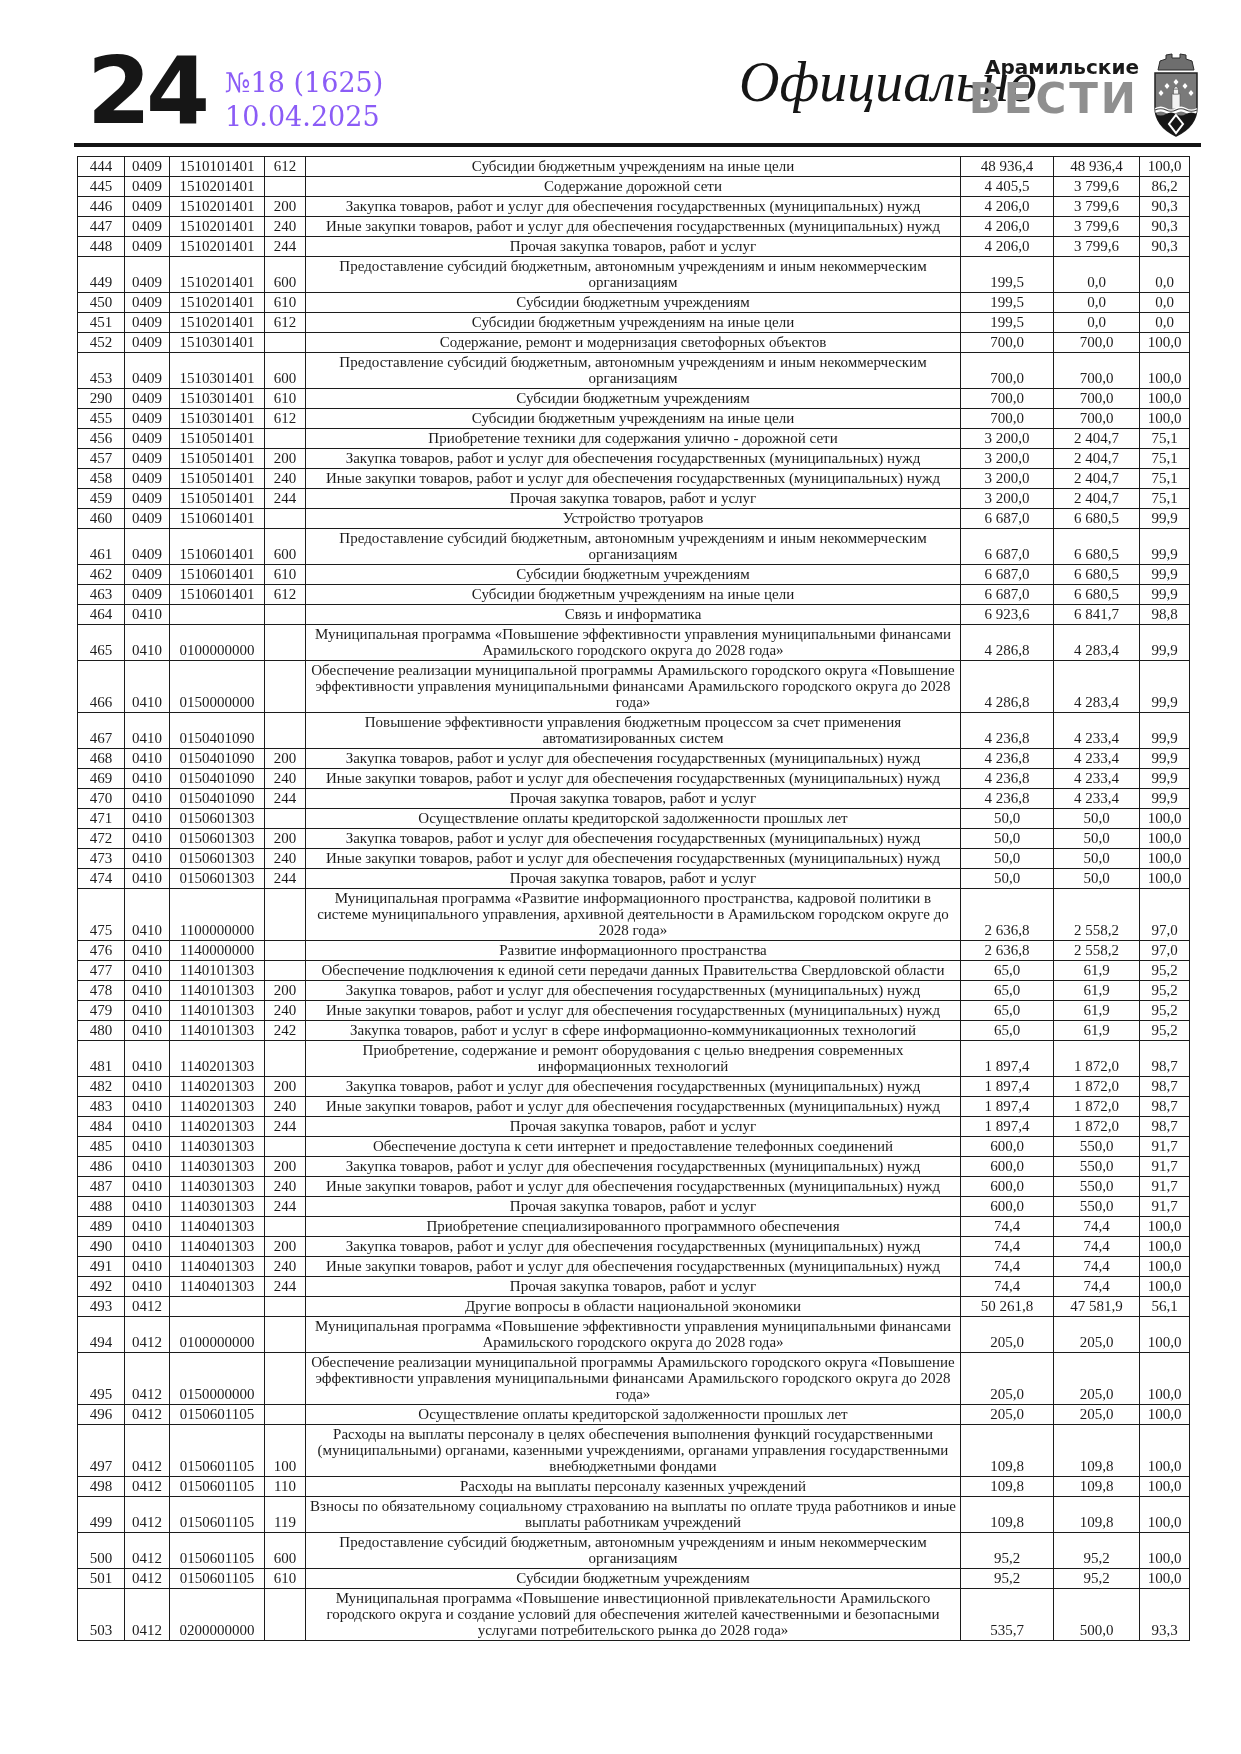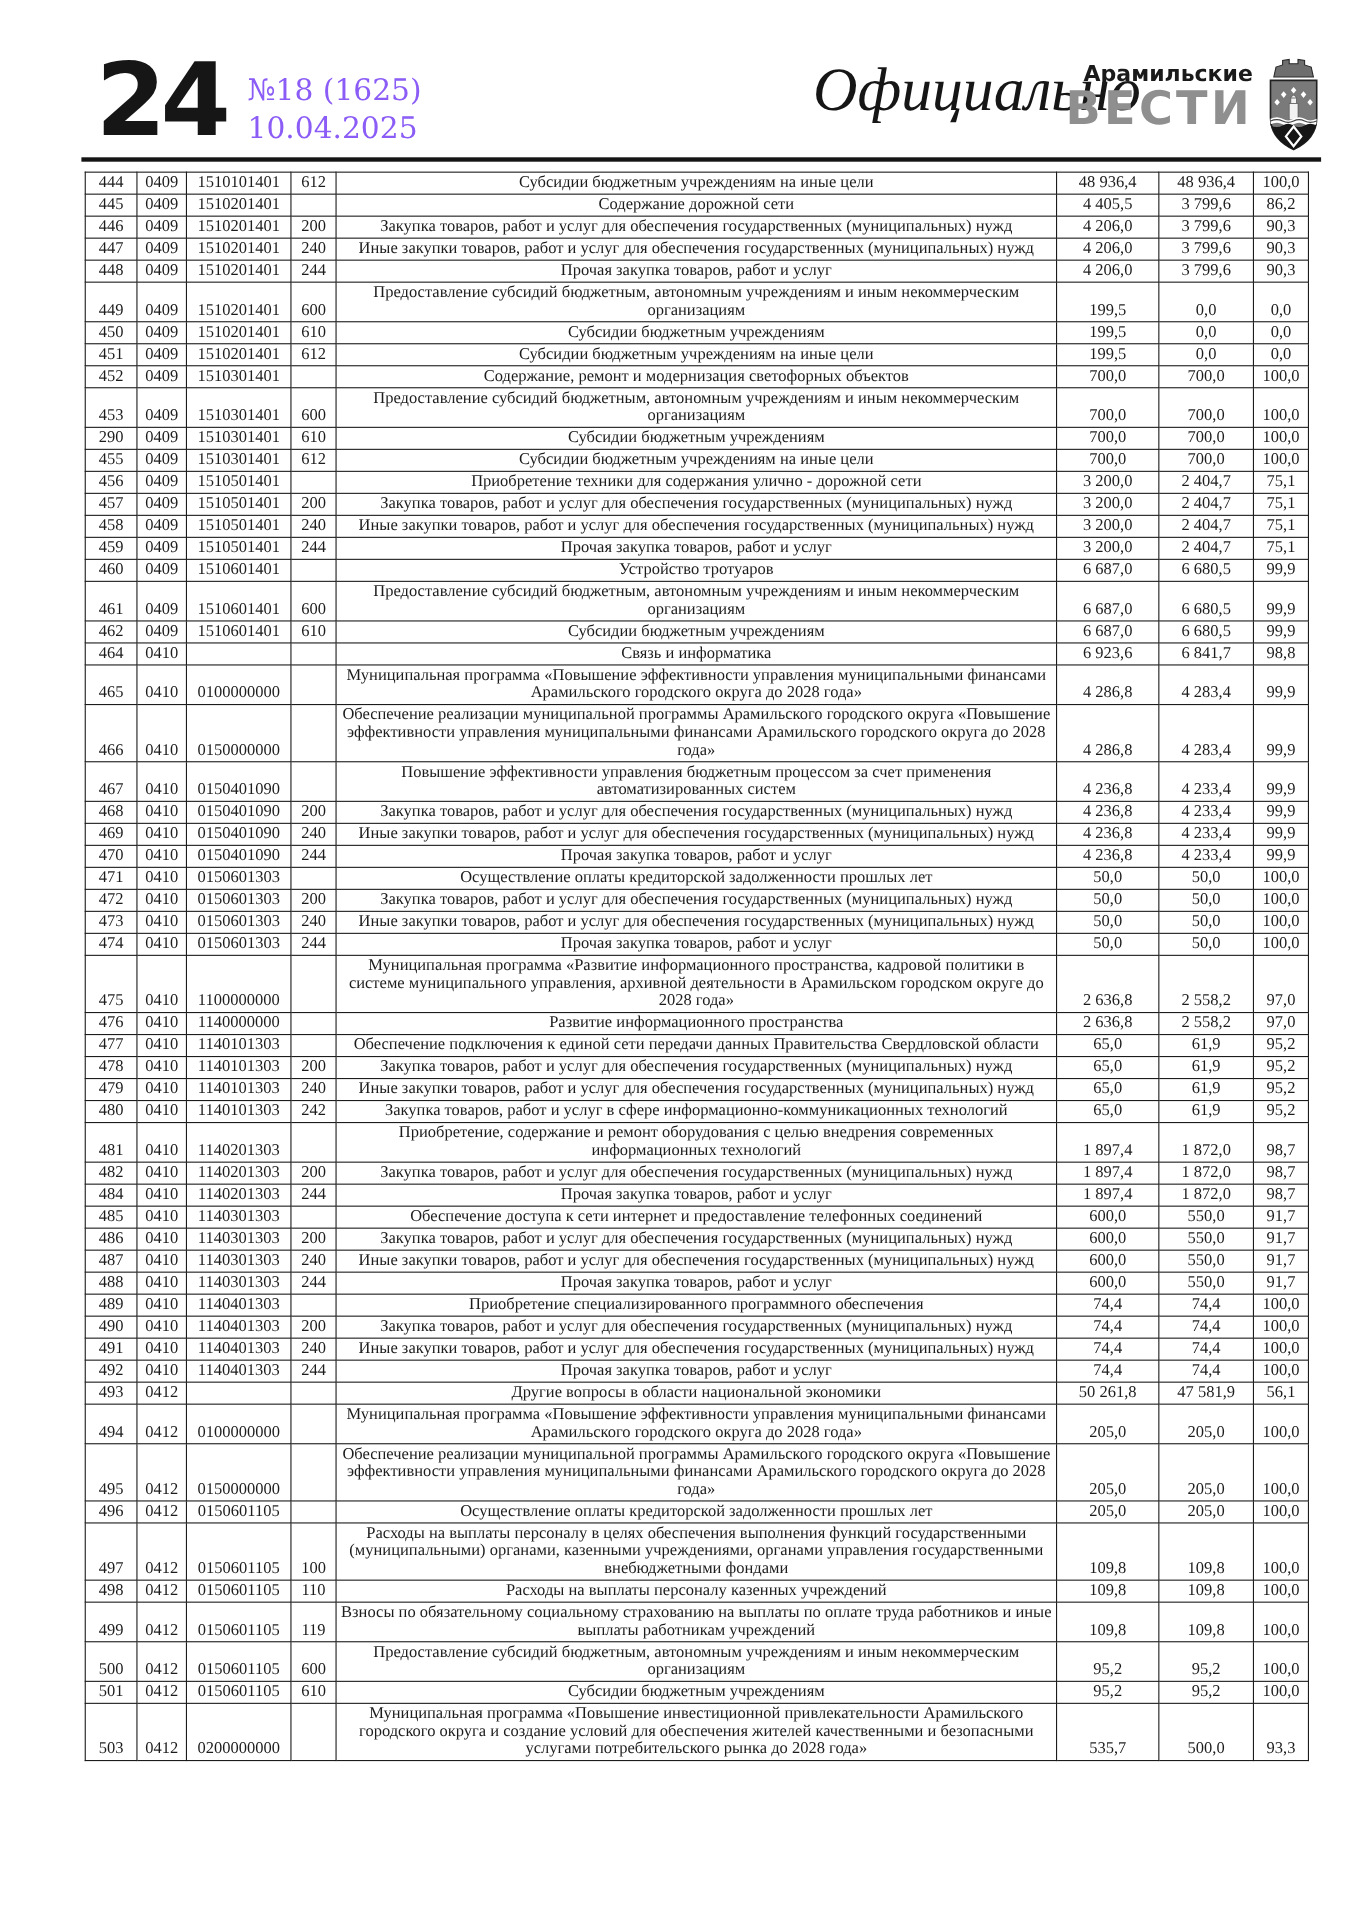--- a/index.html
+++ b/index.html
@@ -293,20 +293,30 @@
           <td class="c-num">462</td>
           <td class="c-sec">0409</td>
           <td class="c-code">1510601401</td>
           <td class="c-type">610</td>
           <td class="c-desc">Субсидии бюджетным учреждениям</td>
           <td class="c-plan">6 687,0</td>
           <td class="c-fact">6 680,5</td>
           <td class="c-pct">99,9</td>
         </tr>
         <tr>
+          <td class="c-num">463</td>
+          <td class="c-sec">0409</td>
+          <td class="c-code">1510601401</td>
+          <td class="c-type">612</td>
+          <td class="c-desc">Субсидии бюджетным учреждениям на иные цели</td>
+          <td class="c-plan">6 687,0</td>
+          <td class="c-fact">6 680,5</td>
+          <td class="c-pct">99,9</td>
+        </tr>
+        <tr>
           <td class="c-num">464</td>
           <td class="c-sec">0410</td>
           <td class="c-code"></td>
           <td class="c-type"></td>
           <td class="c-desc">Связь и информатика</td>
           <td class="c-plan">6 923,6</td>
           <td class="c-fact">6 841,7</td>
           <td class="c-pct">98,8</td>
         </tr>
         <tr>
@@ -483,20 +493,30 @@
           <td class="c-num">482</td>
           <td class="c-sec">0410</td>
           <td class="c-code">1140201303</td>
           <td class="c-type">200</td>
           <td class="c-desc">Закупка товаров, работ и услуг для обеспечения государственных (муниципальных) нужд</td>
           <td class="c-plan">1 897,4</td>
           <td class="c-fact">1 872,0</td>
           <td class="c-pct">98,7</td>
         </tr>
         <tr>
+          <td class="c-num">483</td>
+          <td class="c-sec">0410</td>
+          <td class="c-code">1140201303</td>
+          <td class="c-type">240</td>
+          <td class="c-desc">Иные закупки товаров, работ и услуг для обеспечения государственных (муниципальных) нужд</td>
+          <td class="c-plan">1 897,4</td>
+          <td class="c-fact">1 872,0</td>
+          <td class="c-pct">98,7</td>
+        </tr>
+        <tr>
           <td class="c-num">484</td>
           <td class="c-sec">0410</td>
           <td class="c-code">1140201303</td>
           <td class="c-type">244</td>
           <td class="c-desc">Прочая закупка товаров, работ и услуг</td>
           <td class="c-plan">1 897,4</td>
           <td class="c-fact">1 872,0</td>
           <td class="c-pct">98,7</td>
         </tr>
         <tr>

